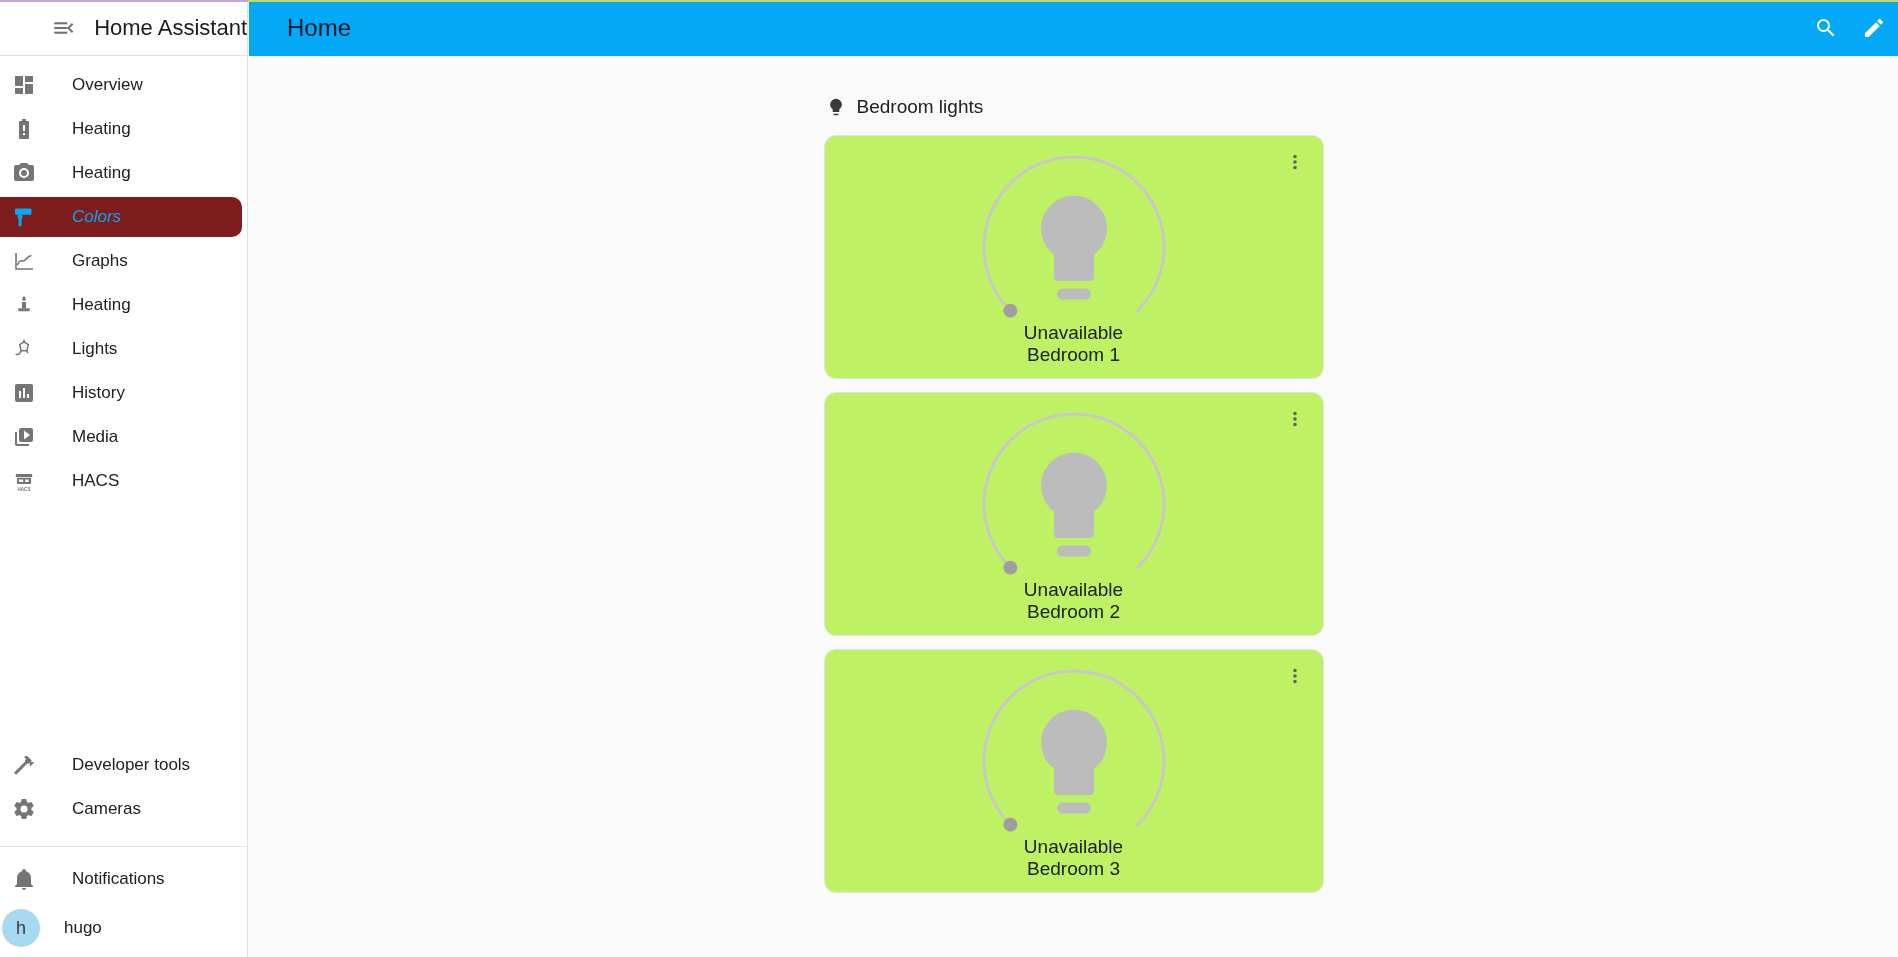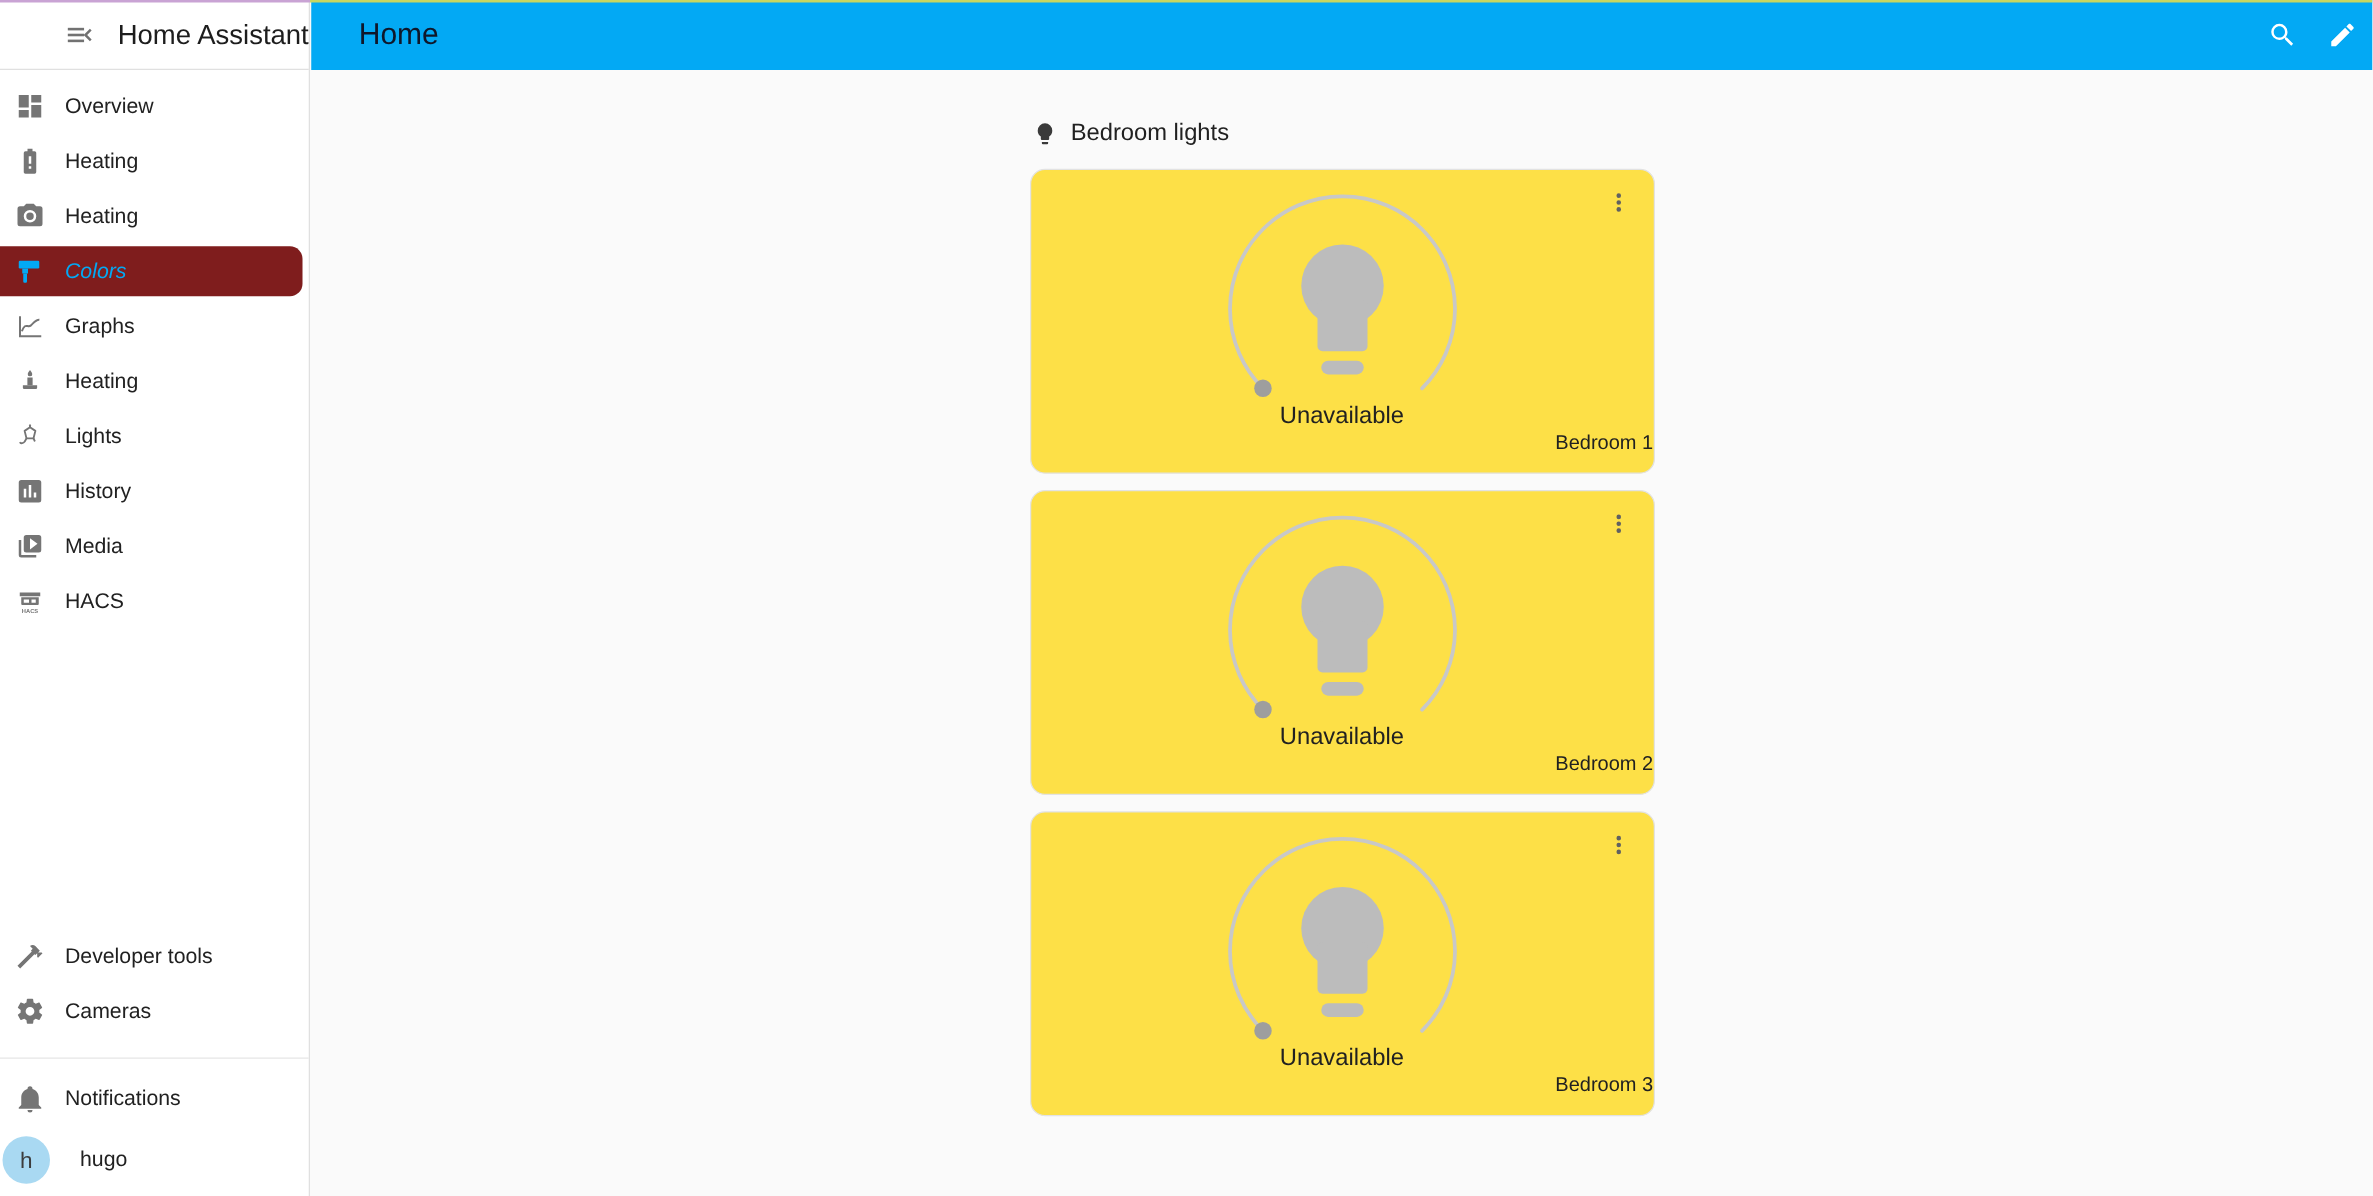--- a/index.html
+++ b/index.html
@@ -32,21 +32,21 @@
   .side-title { font-size:22px; color:#1d1d1d; margin-left:12px; white-space:nowrap; }
 
   .nav { padding-top:5px; }
   .nav-item {
     height:40px; margin:4px 5px 4px 0; border-radius:0 10px 10px 0;
     display:flex; align-items:center; padding-left:12px; cursor:pointer;
     color:#212121;
   }
   .nav-item .nav-icon { width:24px; height:24px; color:#757575; flex:0 0 24px; display:flex; }
   .nav-item .nav-icon svg { width:100%; height:100%; }
-  .nav-item .nav-label { margin-left:16px; font-size:17px; }
+  .nav-item .nav-label { margin-left:36px; font-size:17px; }
   .nav-item.active { background:#7f1d1d; color:#03a9f4;font-style:italic; }
   .nav-item.active .nav-icon { color:#03a9f4; }
   .nav-item.active .nav-label { color:#03a9f4; }
 
   .side-spacer { flex:1 1 auto; }
   .side-divider { height:1px; background:#e6e6e6; margin-top:13px; }
   .notif-item { margin-top:12px; }
   .user-row {
     height:50px; display:flex; align-items:center; padding-left:2px; margin-bottom:4px; cursor:pointer;
   }
@@ -74,35 +74,35 @@
     flex:1 1 auto; background:#fafafa; display:flex; flex-direction:column; align-items:center;
     padding-top:38px; overflow:hidden;
   }
   .column { width:500px; }
   .section-row { display:flex; align-items:center; height:26px; margin:0 0 15px 2px; }
   .section-icon { width:20px; height:20px; color:#3a3a3a; display:flex; }
   .section-icon svg { width:100%; height:100%; }
   .section-title { margin-left:11px; font-size:19px; color:#212121; }
 
   .card {
-    position:relative; width:500px; height:244px; background:#fde047;
+    position:relative; width:500px; height:244px; background:#bef264;
     border:1px solid #e2e2e2; border-radius:12px; margin-bottom:13px;
   }
   .card-menu-btn {
     position:absolute; top:6px; right:8px; width:40px; height:40px; border:none; background:transparent;
     display:flex; align-items:center; justify-content:center; cursor:pointer; color:#616161; z-index:3;
   }
   .card-menu-btn svg { width:22px; height:22px; }
   .dimmer {
     position:absolute; top:16px; left:50%; transform:translateX(-50%);
     width:220px; height:172px; cursor:pointer;
   }
   .card-texts { position:absolute; top:186px; left:0; right:0; text-align:center; }
   .card-status { font-size:19px; line-height:22px; color:#212121; }
-  .card-name { font-size:16px; line-height:22px; color:#212121; cursor:pointer;text-align:right; }
+  .card-name { font-size:19px; line-height:22px; color:#212121; cursor:pointer; }
 </style>
 </head>
 <body>
 
 <div class="top-strip left"></div>
 <div class="top-strip right"></div>
 
 <nav class="sidebar">
   <div class="side-header">
     <button class="toggle-btn">

